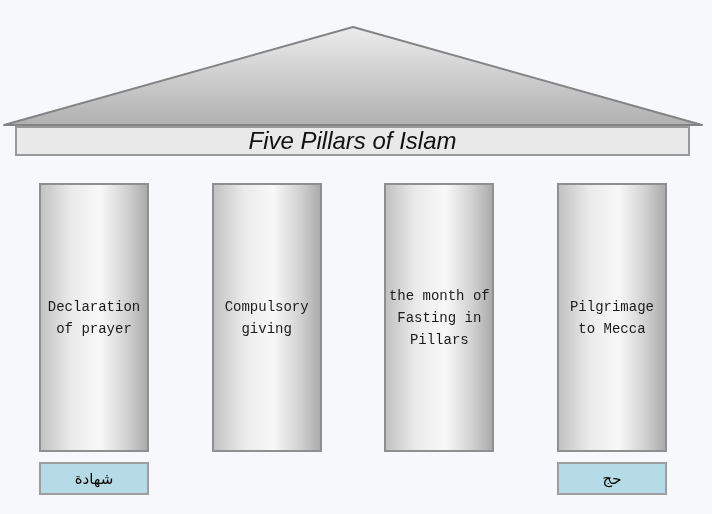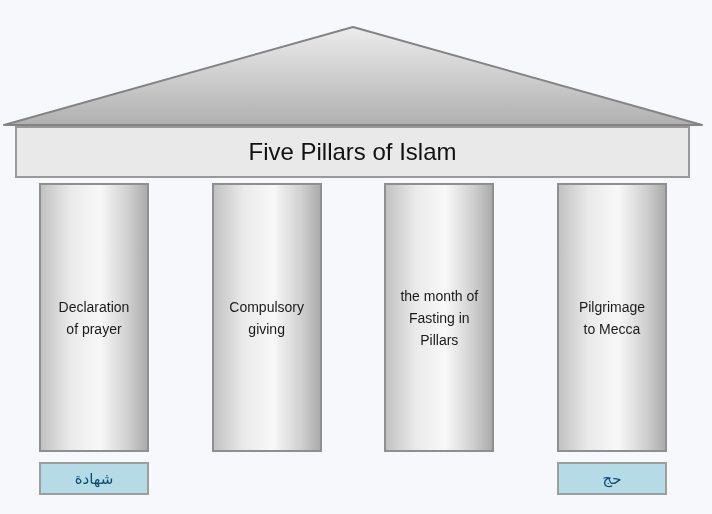--- a/index.html
+++ b/index.html
@@ -29,35 +29,36 @@
   .roof-svg {
     position: absolute; left: 0; top: 0;
     z-index: 2;
     display: block;
   }
   .roof-stop-top  { stop-color: var(--roof-top); }
   .roof-stop-bottom { stop-color: var(--roof-bottom); }
   .band {
     position: absolute;
     left: 15px; top: 126px;
-    width: 675px; height: 52px;
+    width: 675px; height: 30px;
     background: var(--band-fill);
     border: 2px solid #999;
     display: flex; align-items: center; justify-content: center;
     z-index: 1;
+    font-style: italic;
   }
   .band .title {
     font-size: 24px;
     color: #111;
   }
   .pillars {
     position: absolute;
     left: 39px; top: 183px;
     width: 628px; height: 269px;
-    display: flex; justify-content: space-between;
+    display: flex; justify-content: space-between; font-family: Liberation Mono, monospace;
   }
   .pillar {
     width: 110px; height: 269px;
     border: 2px solid var(--border-gray);
     background: linear-gradient(90deg,
       var(--pillar-dark-left) 0%,
       #eaeaea 28%,
       var(--pillar-light) 56%,
       #d0d0d0 82%,
       var(--pillar-dark-right) 100%);
@@ -78,21 +79,21 @@
   }
   .arabic-box {
     width: 110px; height: 33px;
     border: 2px solid #9e9e9e;
     background: var(--arabic-box-fill);
     display: flex; align-items: center; justify-content: center;
   }
   .arabic-box span {
     font-family: "DejaVu Sans", sans-serif;
     font-size: 15px;
-    color: #0c4a6e;
+    color: #000000;
     direction: rtl;
   }
 </style>
 </head>
 <body>
 
 <div class="scene">
 
   <svg class="roof-svg" width="712" height="180" viewBox="0 0 712 180" aria-hidden="true">
     <defs>

